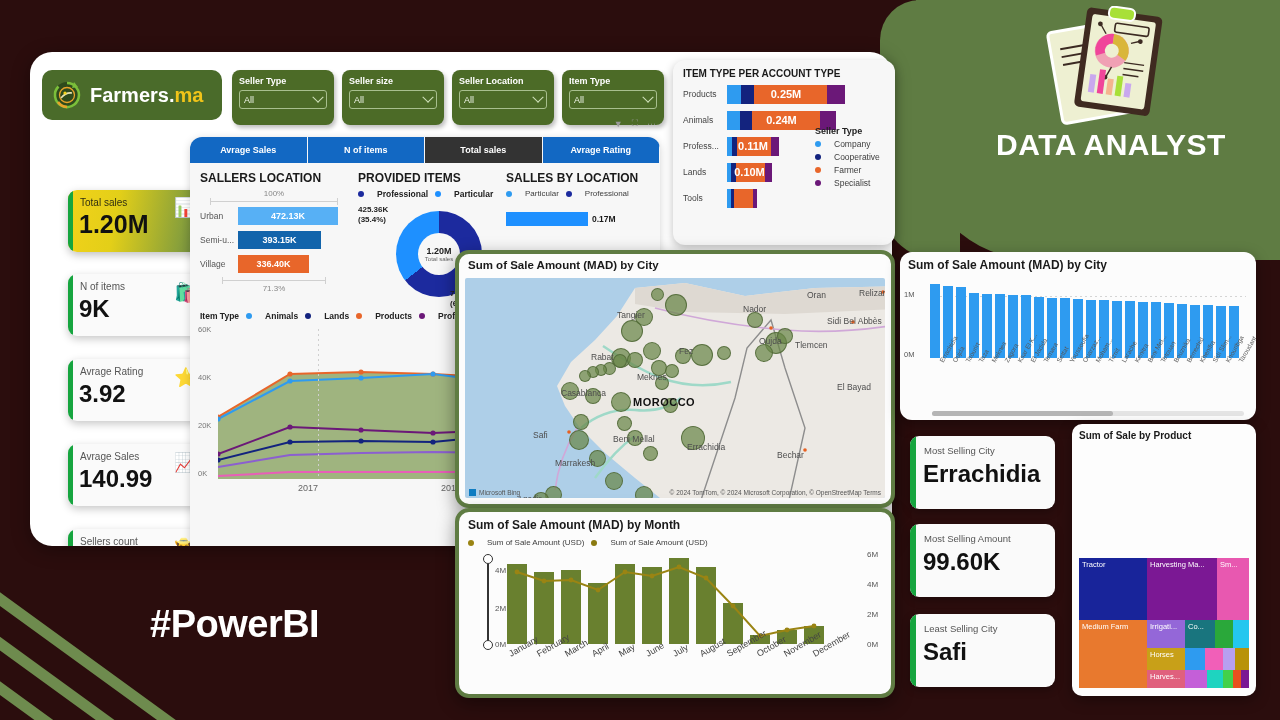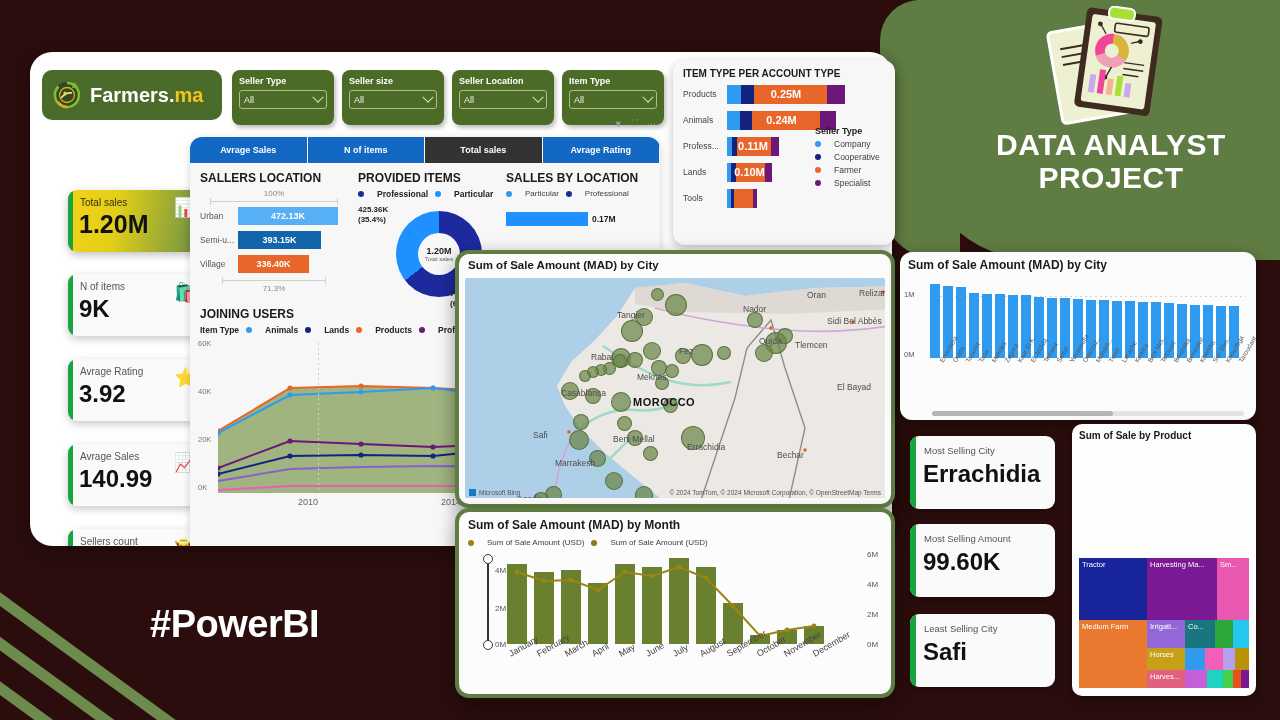--- a/index.html
+++ b/index.html
@@ -281,21 +281,20 @@
       <rect x="52" y="72" width="6" height="18" fill="#c9a8ee"></rect>
       <rect x="61" y="66" width="6" height="24" fill="#f0459a"></rect>
       <rect x="70" y="74" width="6" height="16" fill="#f5b48e"></rect>
       <rect x="79" y="70" width="6" height="20" fill="#a8e038"></rect>
       <rect x="88" y="76" width="6" height="14" fill="#c9a8ee"></rect>
     </g>
   </svg>
 </div>
 <div id="project-title">
   <div>DATA ANALYST</div>
-  <div>PROJECT</div>
 </div>
 <div id="powerbi-tag">#PowerBI</div>
 
 <div id="report-canvas">
 
   <div id="brand-bar">
     <div id="brand-logo">
       <svg viewBox="0 0 30 30" width="30" height="30">
         <circle cx="15" cy="15" r="13" fill="#2f4a1c"></circle>
         <path d="M15 3 a12 12 0 1 1 -8.5 3.5" fill="none" stroke="#7bbf3a" stroke-width="2.6"></path>
@@ -446,21 +445,20 @@
           <span>Professional</span>
         </span>
       </div>
       <div class="sbl-bar-row">
         <span class="sbl-bar" style="width:82px;"></span>
         <span class="sbl-val">0.17M</span>
       </div>
     </div>
 
     <div id="joining-users">
-      <div class="panel-title">JOINING USERS</div>
       <div class="legend-row">
         <span class="legend-item bold">Item Type</span>
         <span class="legend-item bold">
           <i class="dot" style="background:#2e9bf0"></i>
           <span>Animals</span>
         </span>
         <span class="legend-item bold">
           <i class="dot" style="background:#13237e"></i>
           <span>Lands</span>
         </span>
@@ -518,21 +516,21 @@
             </g>
           <g fill="#13237e">
               <circle cx="0" cy="131" r="2.6"></circle>
               <circle cx="72" cy="113" r="2.6"></circle>
               <circle cx="143" cy="112" r="2.6"></circle>
               <circle cx="215" cy="113" r="2.6"></circle>
               <circle cx="286" cy="106" r="2.6"></circle>
               <circle cx="358" cy="110" r="2.6"></circle>
             </g>
         </svg>
-        <span class="ju-xlbl" style="left:80px;">2010</span>
+        <span class="ju-xlbl" style="left:80px;">2017</span>
         <span class="ju-xlbl" style="left:223px;">2014</span>
         <span class="ju-xlbl" style="left:366px;">2016</span>
       </div>
     </div>
   </div>
 </div>
 
 <div id="item-type-card">
   <div class="panel-title" style="font-size:10px;">ITEM TYPE PER ACCOUNT TYPE</div>
 

